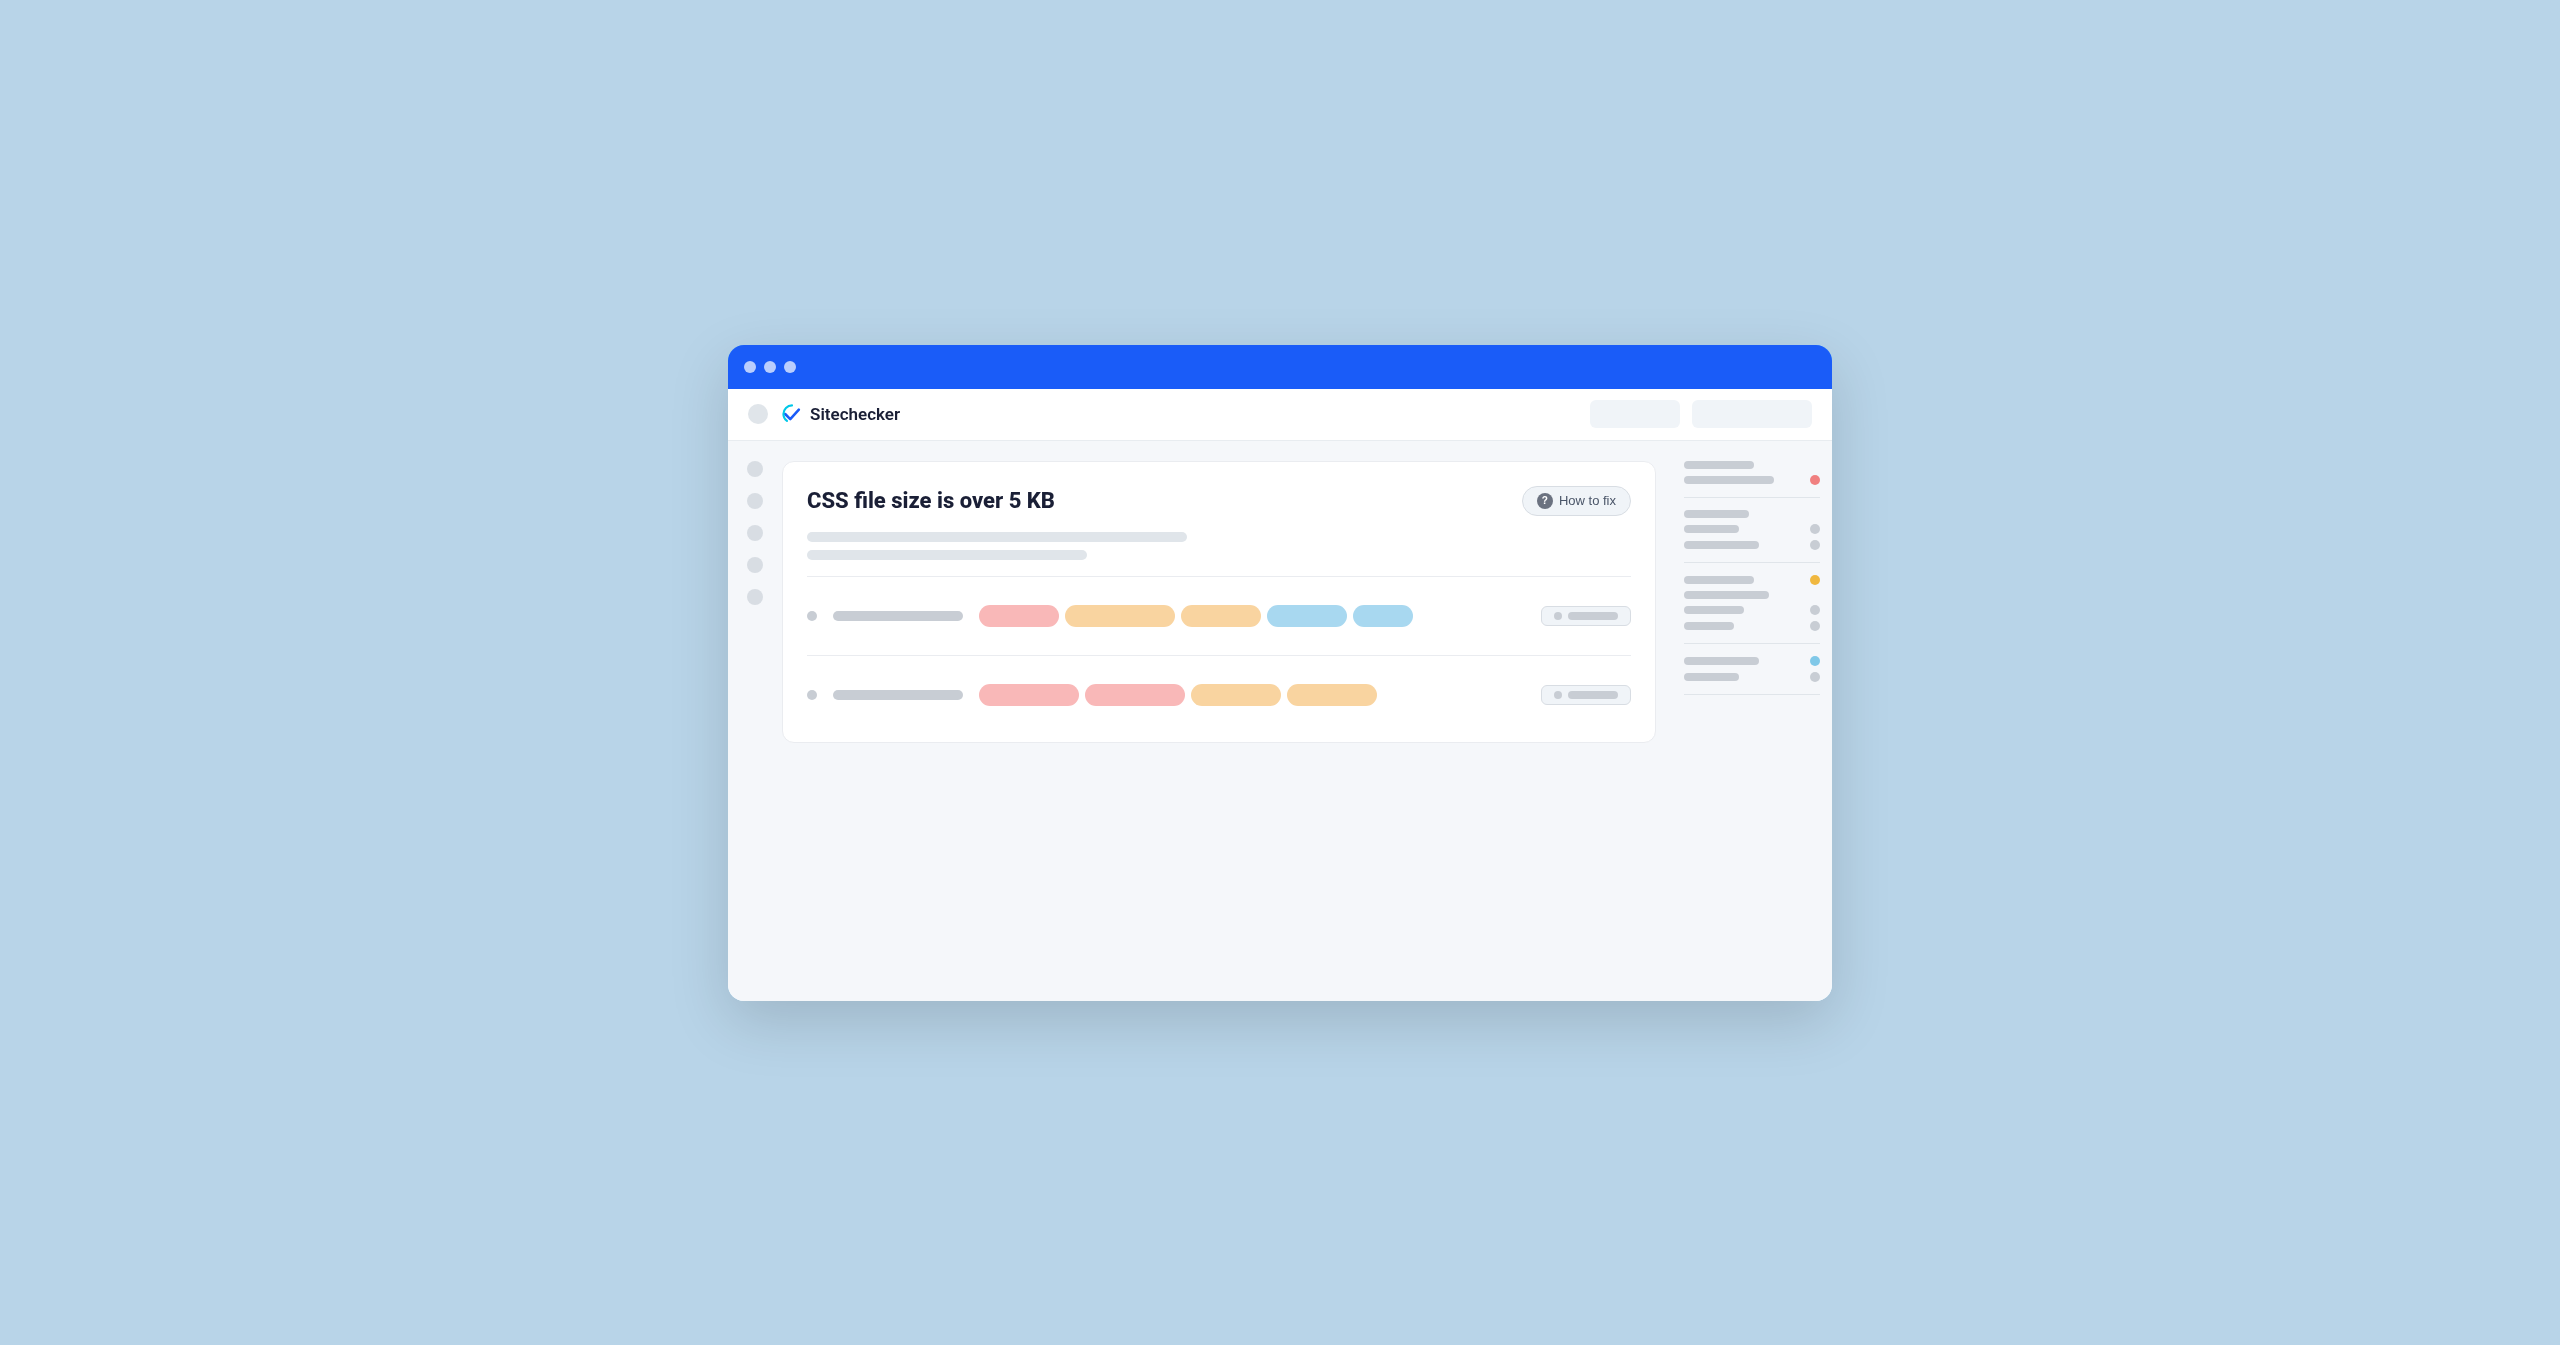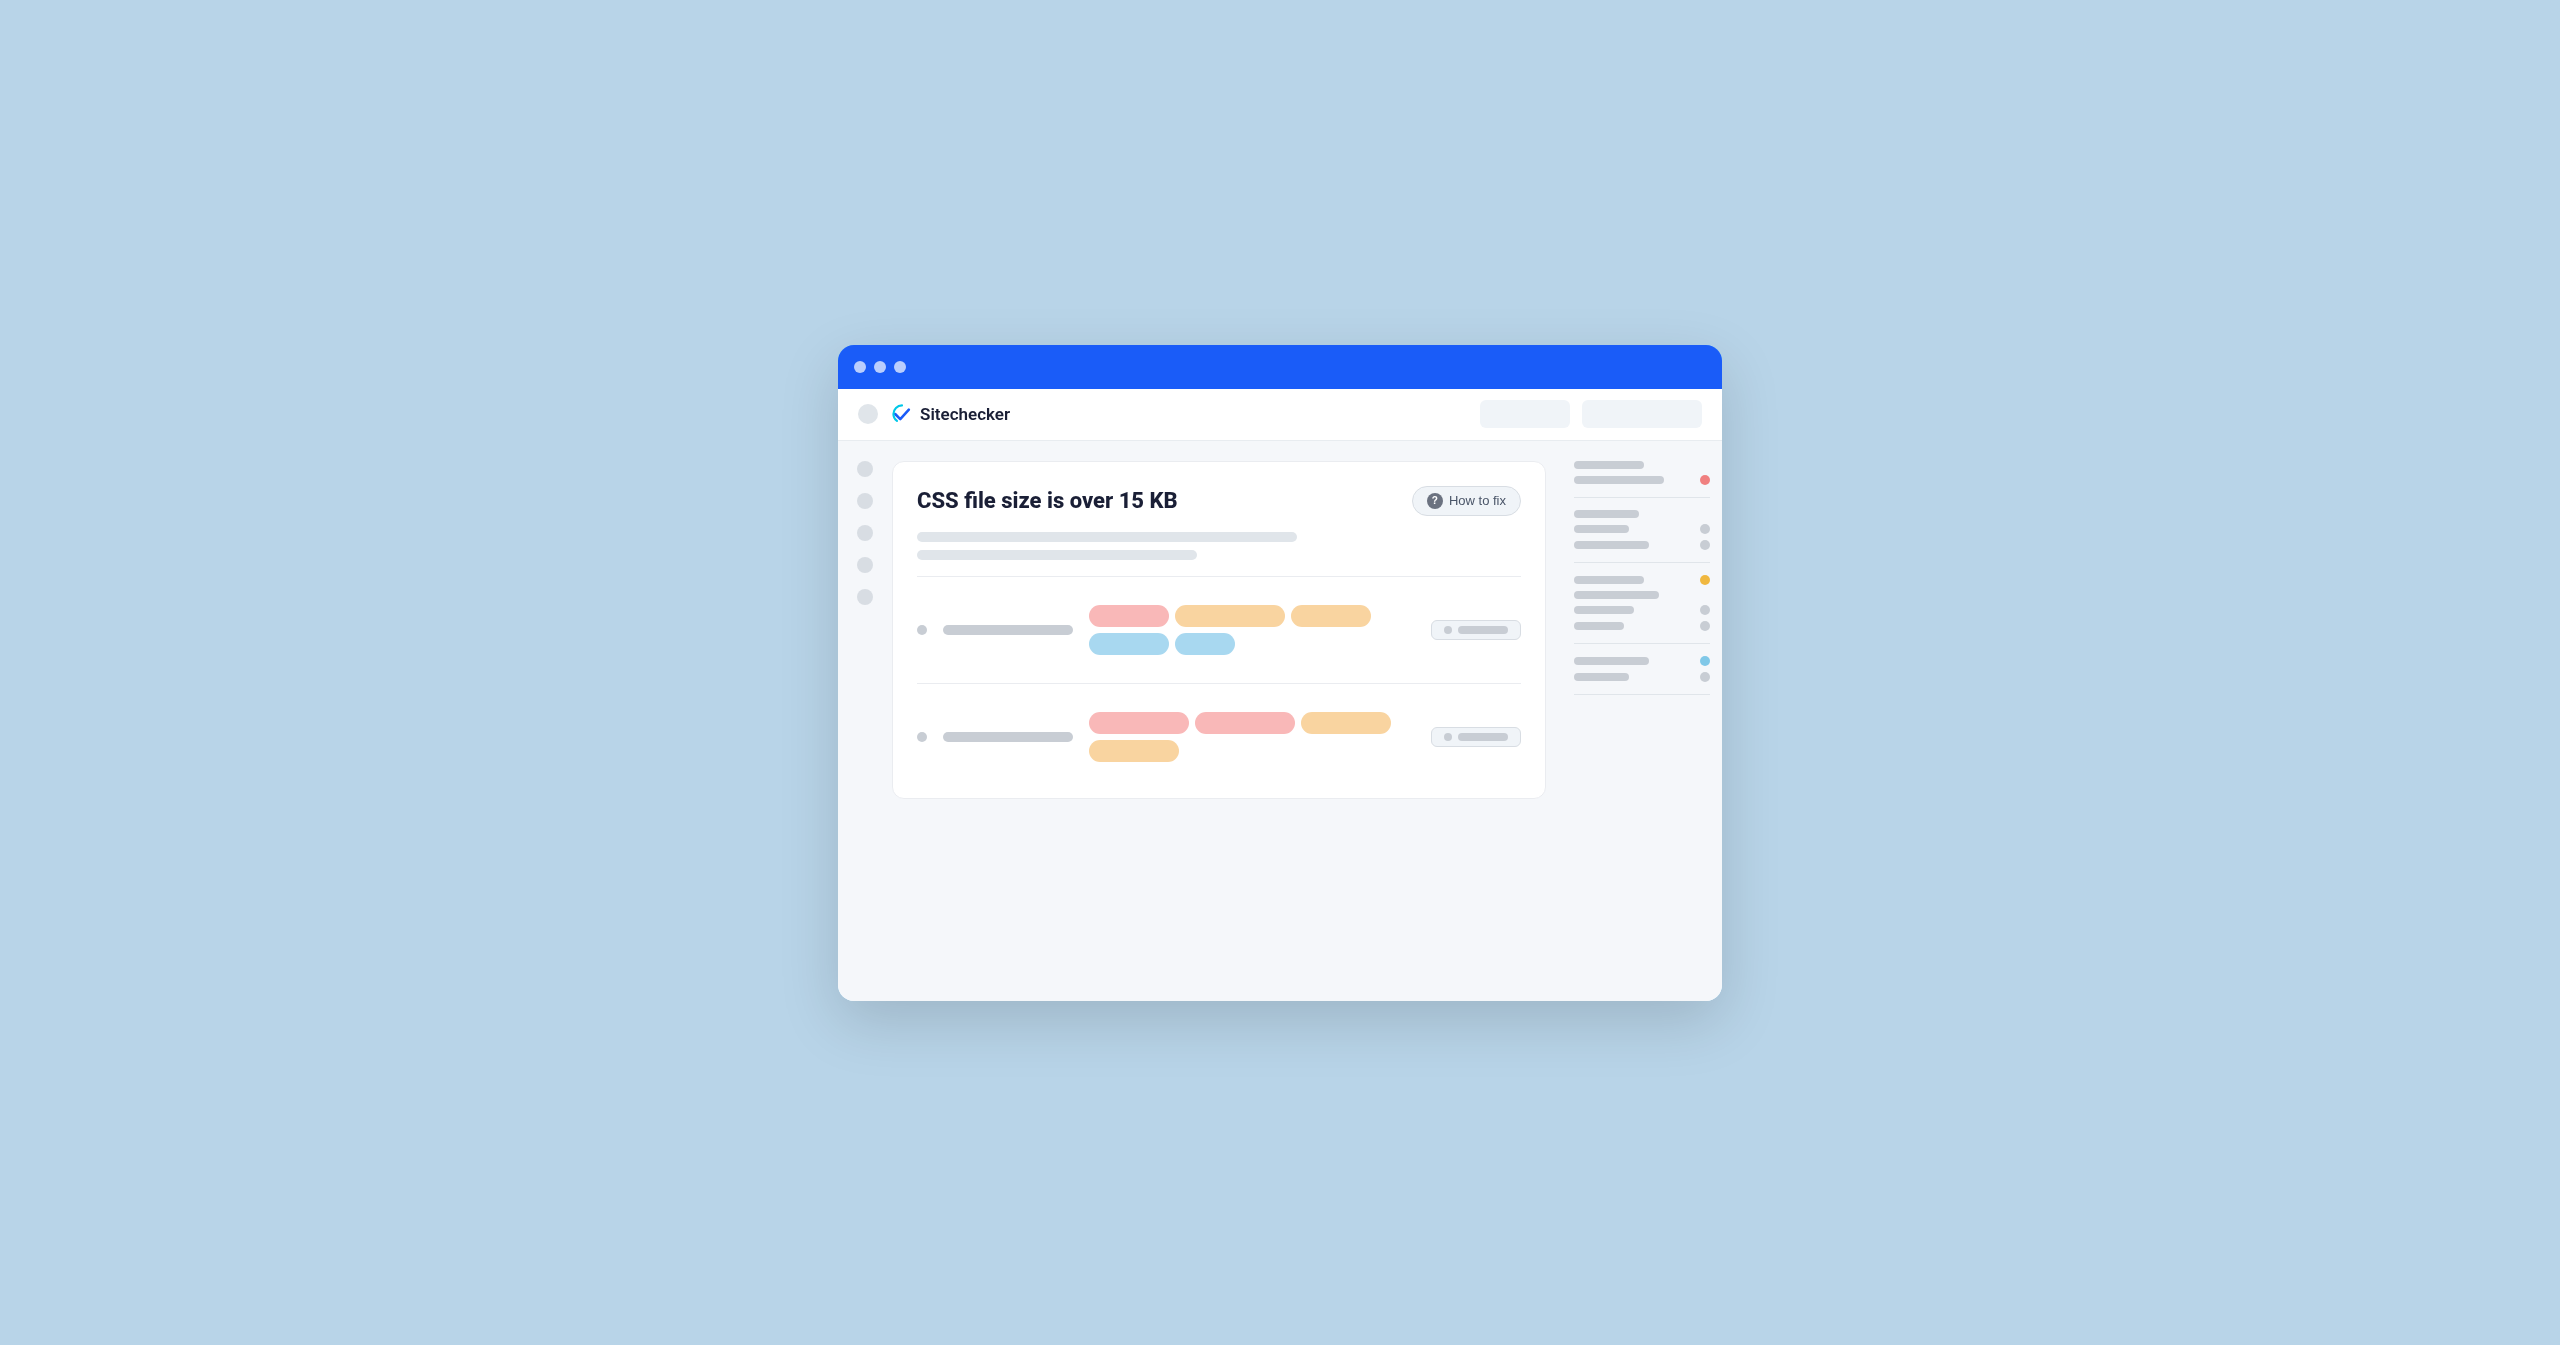--- a/index.html
+++ b/index.html
@@ -8,21 +8,21 @@
       background-color: #b8d4e8;
       width: 2560px;
       height: 1345px;
       display: flex;
       align-items: center;
       justify-content: center;
       font-family: -apple-system, BlinkMacSystemFont, 'Segoe UI', Roboto, sans-serif;
     }
 
     .browser-window {
-      width: 884px;
+      width: 1104px;
       background: #7dd3fc;
       border-radius: 16px;
       box-shadow: 0 20px 60px rgba(0,0,0,0.15);
       overflow: hidden;
     }
 
     .browser-titlebar {
       background: #1a5cf8;
       height: 44px;
       display: flex;
@@ -323,21 +323,21 @@
       <div class="sidebar-dot"></div>
       <div class="sidebar-dot"></div>
       <div class="sidebar-dot"></div>
       <div class="sidebar-dot"></div>
     </div>
 
     <div class="main-content">
       <div class="card">
 
         <div class="card-header">
-          <h1 class="card-title">CSS file size is over 15 KB</h1>
+          <h1 class="card-title">CSS file size is over 5 KB</h1>
           <button class="how-to-fix-btn">
             <span class="how-to-fix-icon">?</span>
             <span>How to fix</span>
           </button>
         </div>
 
         <div class="placeholder-line long"></div>
         <div class="placeholder-line medium"></div>
 
         <div class="divider"></div>

